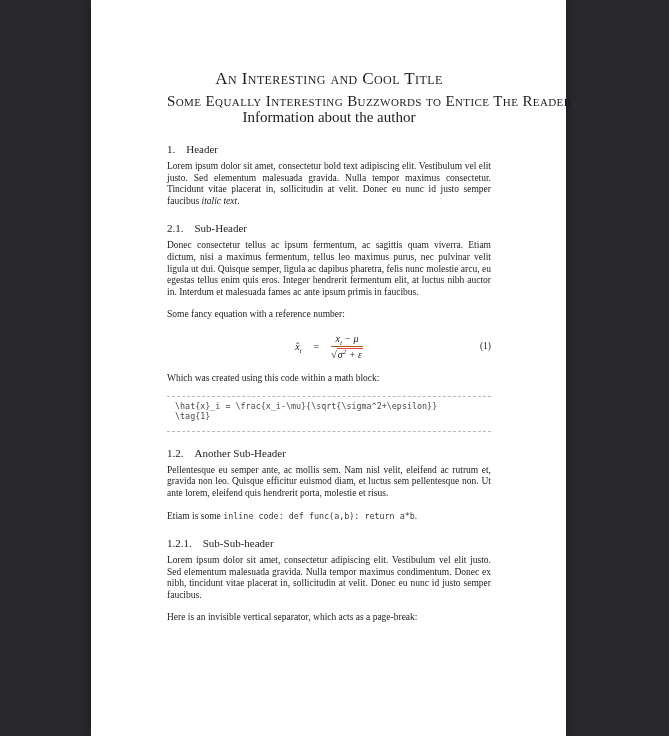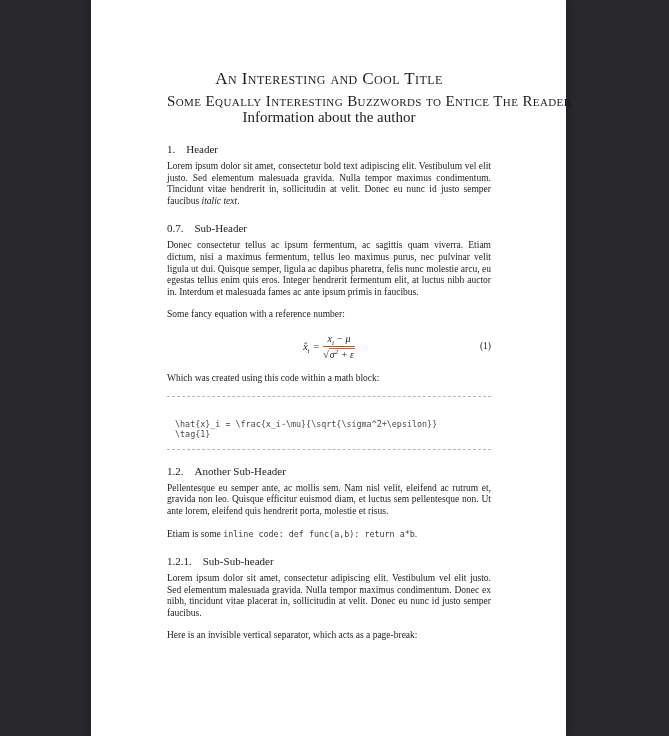--- a/index.html
+++ b/index.html
@@ -75,21 +75,21 @@
     font-size: 8.4px;
   }
   .eqrow {
     position: relative;
     display: flex;
     justify-content: center;
     align-items: center;
     margin: 9px 0 11px 0;
     min-height: 30px;
   }
-  .eq { font-style: italic; font-size: 10px; display: flex; align-items: center; }
+  .eq { font-style: italic; font-size: 10px; display: flex; align-items: center; gap: 8px; }
   .eq sub { font-size: 7px; line-height: 0; vertical-align: sub; }
   .eq sup { font-size: 7px; line-height: 0; vertical-align: super; }
   .eq .eq-sign { margin: 0 4px; font-style: normal; }
   .frac {
     display: inline-block;
     text-align: center;
     vertical-align: middle;
   }
   .frac .num {
     display: block;
@@ -107,21 +107,21 @@
     position: absolute;
     right: 0;
     top: 50%;
     transform: translateY(-50%);
     font-size: 9.5px;
   }
   .codeblock {
     border-top: 1px dashed #b9b9b9;
     border-bottom: 1px dashed #b9b9b9;
     margin: 9px 0 13px 0;
-    padding: 22px 0 9px 8px;
+    padding: 4px 0 9px 8px;
     color: #4a4a4a;
     line-height: 10.6px;
     white-space: pre;
   }
   .inline-code { color: #3d3d3d; }
   .bold { font-weight: normal; }
   .italic { font-style: italic; }
 </style>
 </head>
 <body>
@@ -131,25 +131,25 @@
     <div class="content">
 
       <div class="doc-title">An Interesting and Cool Title</div>
       <div class="doc-subtitle">Some Equally Interesting Buzzwords to Entice The Reader</div>
       <div class="doc-author">Information about the author</div>
 
       <div class="sec-h">
         <span class="sec-num">1.</span><span>Header</span>
       </div>
       <div class="para">
-        <span>Lorem ipsum dolor sit amet, consectetur </span><span class="bold">bold text</span><span> adipiscing elit. Vestibulum vel elit justo. Sed elementum malesuada gravida. Nulla tempor maximus condimentum. Tincidunt vitae hendrerit in, sollicitudin at velit. Donec eu nunc id justo semper faucibus </span><span class="italic">italic text</span><span>.</span>
+        <span>Lorem ipsum dolor sit amet, consectetur </span><span class="bold">bold text</span><span> adipiscing elit. Vestibulum vel elit justo. Sed elementum malesuada gravida. Nulla tempor maximus consectetur. Tincidunt vitae placerat in, sollicitudin at velit. Donec eu nunc id justo semper faucibus </span><span class="italic">italic text</span><span>.</span>
       </div>
 
       <div class="sec-h">
-        <span class="sec-num">0.7.</span><span>Sub-Header</span>
+        <span class="sec-num">2.1.</span><span>Sub-Header</span>
       </div>
       <div class="para">Donec consectetur tellus ac ipsum fermentum, ac sagittis quam viverra. Etiam dictum, nisi a maximus fermentum, tellus leo maximus purus, nec pulvinar velit ligula ut dui. Quisque semper, ligula ac dapibus pharetra, felis nunc molestie arcu, eu egestas tellus enim quis eros. Integer hendrerit fermentum elit, at luctus nibh auctor in. Interdum et malesuada fames ac ante ipsum primis in faucibus.</div>
       <div class="para">Some fancy equation with a reference number:</div>
 
       <div class="eqrow">
         <span class="eq">
           <span><span>x̂</span><sub>i</sub></span>
           <span class="eq-sign">=</span>
           <span class="frac">
             <span class="num"><span>x</span><sub>i</sub><span> − μ</span></span>

